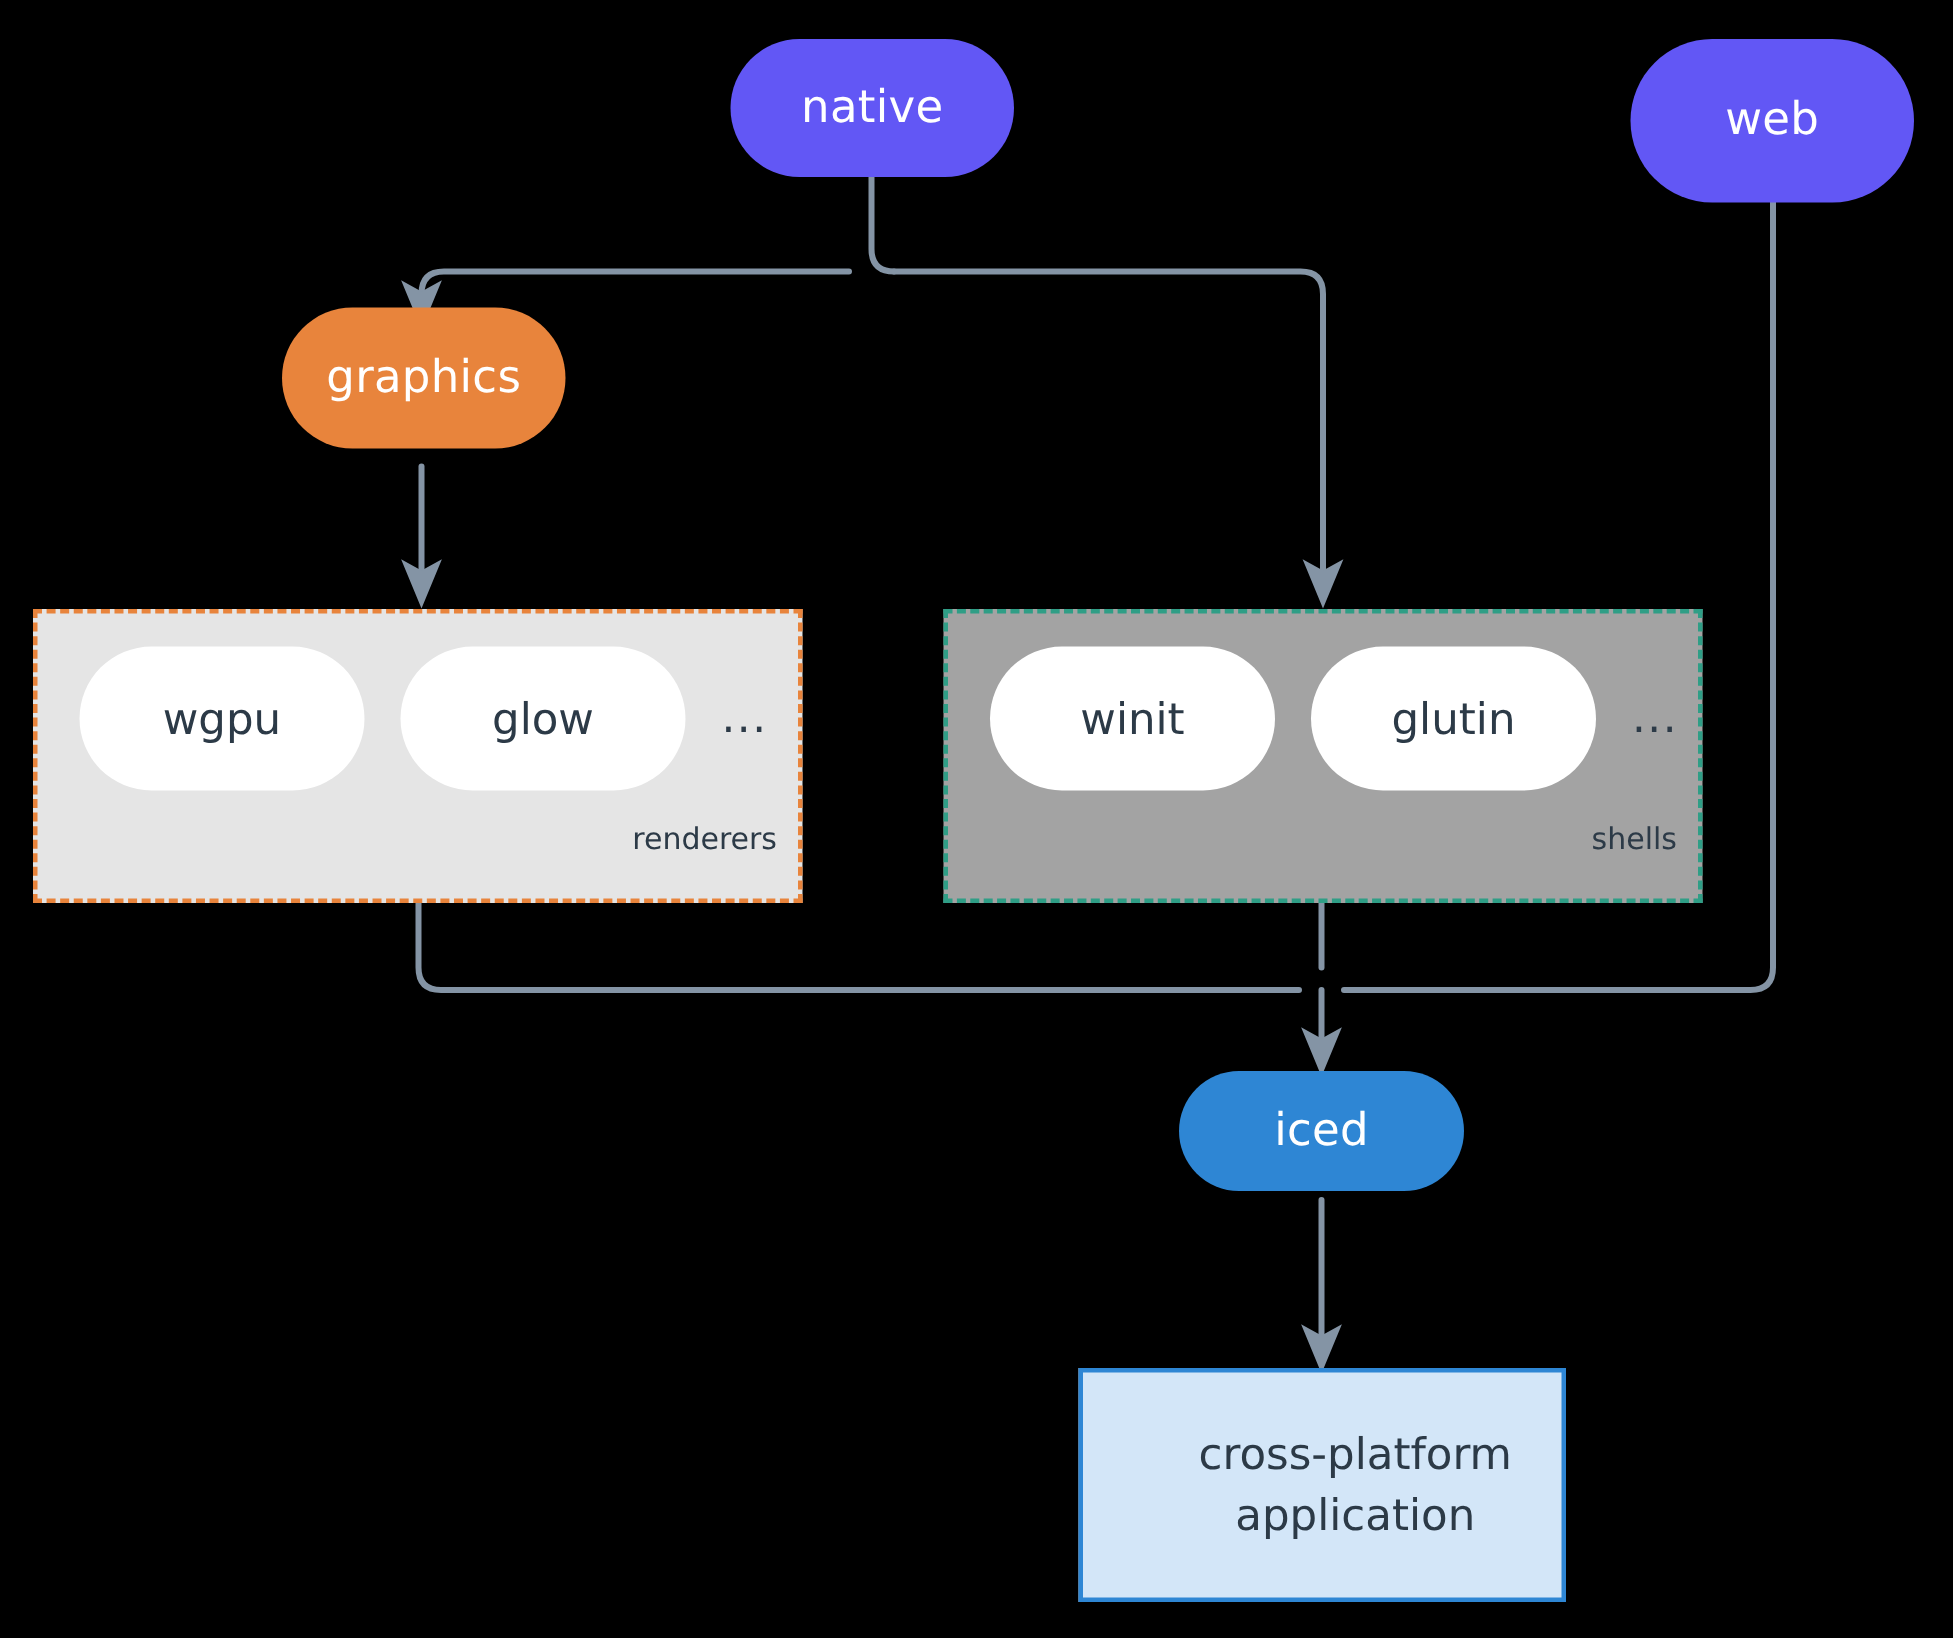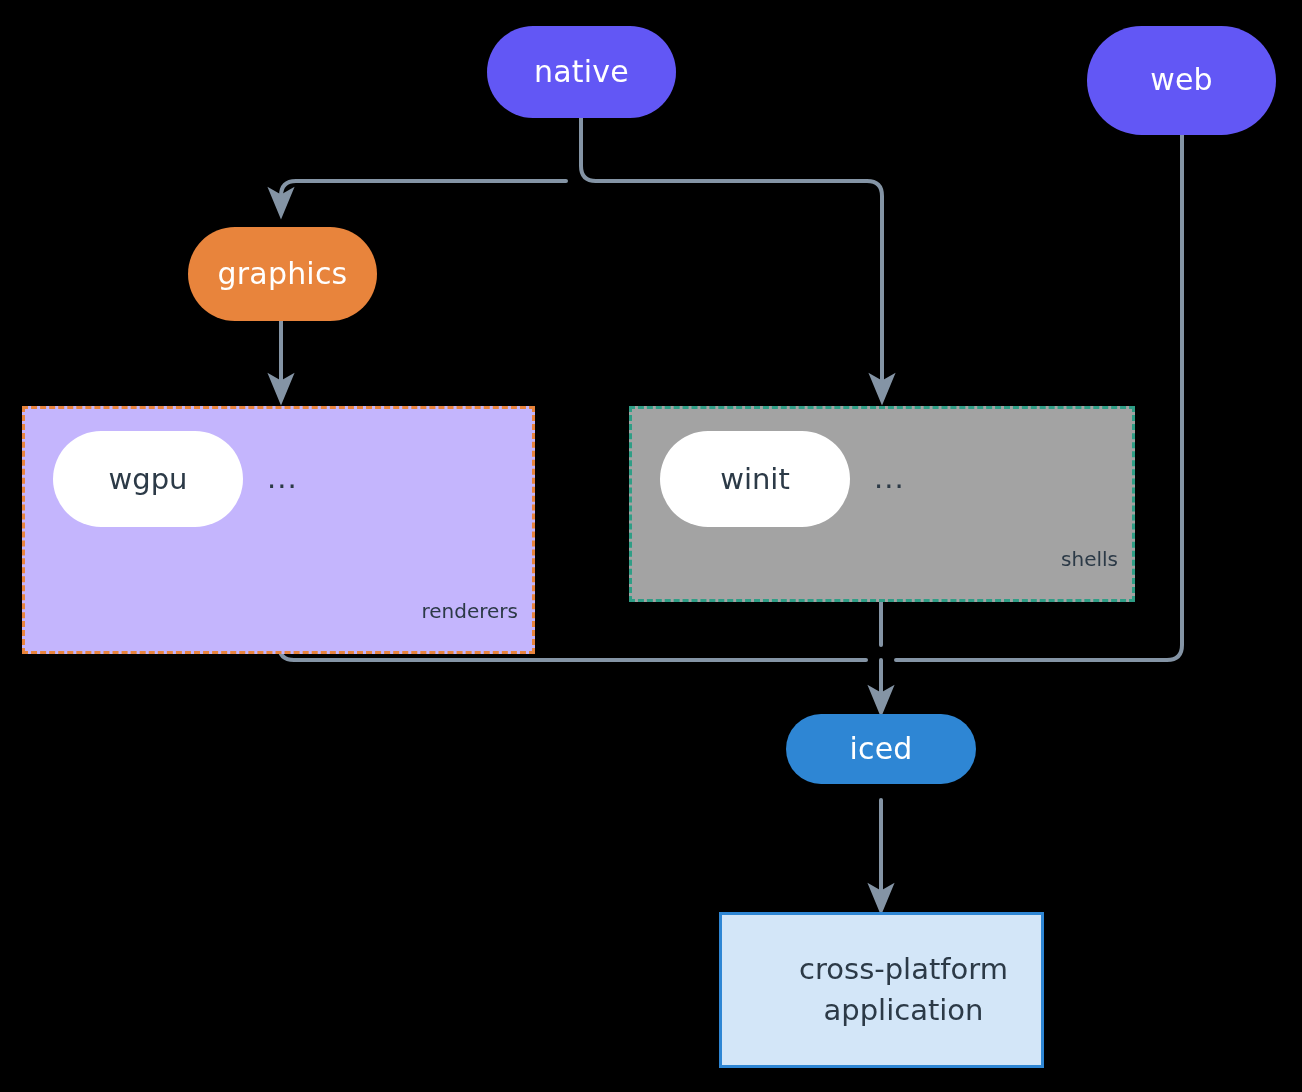--- a/index.html
+++ b/index.html
@@ -33,30 +33,30 @@
     line-height: 1.22;
   }
   .pill {
     border-radius: 999px;
     color: #ffffff;
     font-size: 30px;
     letter-spacing: 0.2px;
   }
   .pill-native { left: 487px; top: 26px; width: 189px; height: 92px; background: #6257F5; text-align: center; }
   .pill-web    { left: 1087px; top: 26px; width: 189px; height: 109px; background: #6257F5; }
-  .pill-graphics { left: 188px; top: 227px; width: 189px; height: 94px; background: #E8843C; text-align: right; }
-  .pill-iced   { left: 786px; top: 714px; width: 190px; height: 70px; background: #2E86D4; }
+  .pill-graphics { left: 188px; top: 205px; width: 189px; height: 94px; background: #E8843C; text-align: right; }
+  .pill-iced   { left: 786px; top: 714px; width: 190px; height: 80px; background: #2E86D4; }
 
   .group {
     position: absolute;
     box-sizing: border-box;
   }
   .group-renderers {
-    left: 22px; top: 406px; width: 513px; height: 248px;
-    background: #c4b5fd;
+    left: 22px; top: 406px; width: 513px; height: 196px;
+    background: #e5e5e5;
     border: 3px dashed #E8843C;
   }
   .group-shells {
     left: 629px; top: 406px; width: 506px; height: 196px;
     background: #a3a3a3;
     border: 3px dashed #2F9E86;
   }
   .group-label {
     position: absolute;
     right: 14px;
@@ -152,29 +152,35 @@
 
   <div class="node pill pill-graphics">
     <span>graphics</span>
   </div>
 
   <div class="group group-renderers">
     <div class="chip-row">
       <div class="chip">
         <span>wgpu</span>
       </div>
+      <div class="chip">
+        <span>glow</span>
+      </div>
       <span class="ellipsis">...</span>
     </div>
     <span class="group-label">renderers</span>
   </div>
 
   <div class="group group-shells">
     <div class="chip-row">
       <div class="chip">
         <span>winit</span>
+      </div>
+      <div class="chip">
+        <span>glutin</span>
       </div>
       <span class="ellipsis">...</span>
     </div>
     <span class="group-label">shells</span>
   </div>
 
   <div class="node pill pill-iced">
     <span>iced</span>
   </div>
 

